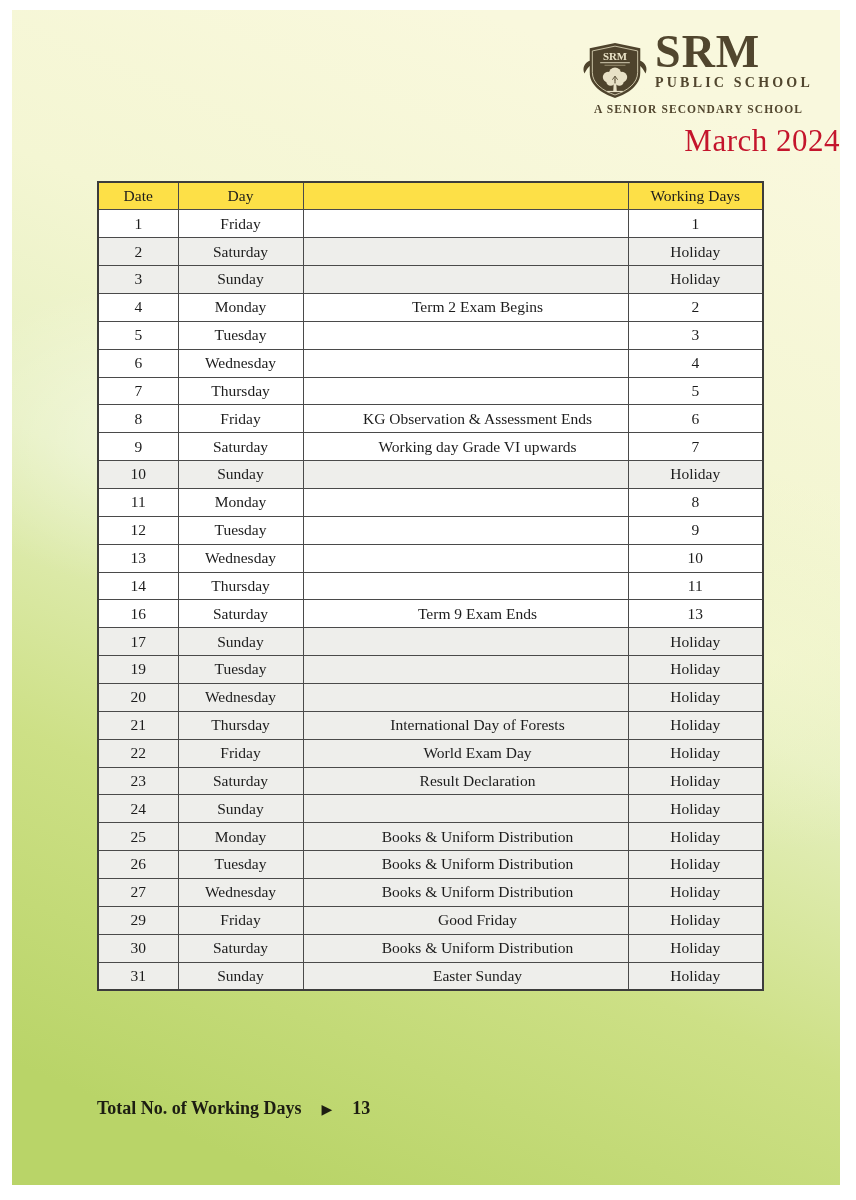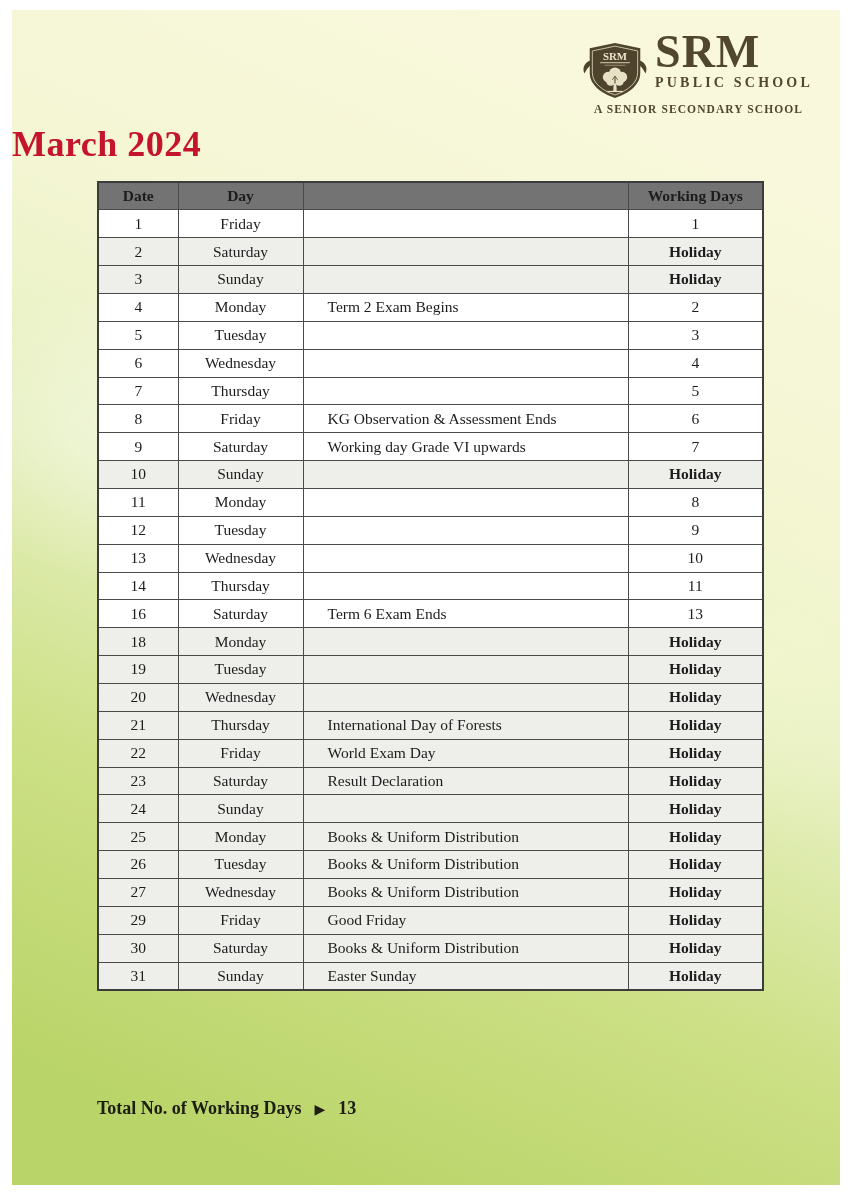--- a/index.html
+++ b/index.html
@@ -44,22 +44,22 @@
     letter-spacing:3.2px; margin-top:1px; white-space:nowrap;
   }
   .logo-tagline {
     font-size:11.5px; font-weight:bold; color:#51462e;
     letter-spacing:1.1px; margin-top:1px; white-space:nowrap;
   }
 
   
   .title {
     position:absolute; left:0; top:113px; width:100%;
-    text-align:left;
-    font-size:36px; font-weight:bold;
+    text-align:right;
+    font-size:31px; font-weight:normal;
     color:#c4152c;
     letter-spacing:0.5px;
   }
 
   
   table.cal {
     position:absolute; left:85px; top:171px;
     width:665px;
     border-collapse:collapse;
     table-layout:fixed;
@@ -73,33 +73,33 @@
   table.cal col.c4 { width:135px; }
   table.cal th, table.cal td {
     border:1px solid #4a4a4a;
     height:27.87px;
     vertical-align:middle;
     line-height:1.05;
     text-align:center;
     overflow:hidden; white-space:nowrap;
   }
   table.cal thead th {
-    background:#737373;
-    font-weight:bold;
-  }
-  table.cal td.c-event { text-align:left; padding-left:24px; }
+    background:#fde047;
+    font-weight:normal;
+  }
+  table.cal td.c-event { text-align:center; padding-left:24px; }
   table.cal tbody tr { background:#ffffff; }
   table.cal tbody tr.holiday { background:#eeeeeb; }
-  table.cal tbody tr.holiday td.c-wd { font-weight:bold; }
+  table.cal tbody tr.holiday td.c-wd { font-weight:normal; }
 
   
   .footer {
     position:absolute; left:85px; top:1088px;
     font-size:18px; font-weight:bold; color:#1d1d12;
-    display:flex; align-items:center; gap:13px;
+    display:flex; align-items:center; gap:20px;
   }
   .footer .arrow {
     font-family:"DejaVu Sans",sans-serif;
     font-size:14px; line-height:1; margin-top:1px;
   }
 </style>
 </head>
 <body>
 
 <div class="page">
@@ -250,31 +250,31 @@
     <td class="c-date">14</td>
     <td class="c-day">Thursday</td>
     <td class="c-event"></td>
     <td class="c-wd">11</td>
   </tr>
 
 
   <tr>
     <td class="c-date">16</td>
     <td class="c-day">Saturday</td>
-    <td class="c-event">Term 6 Exam Ends</td>
+    <td class="c-event">Term 9 Exam Ends</td>
     <td class="c-wd">13</td>
   </tr>
 
-
-  <tr class="holiday">
-    <td class="c-date">18</td>
-    <td class="c-day">Monday</td>
-    <td class="c-event"></td>
-    <td class="c-wd">Holiday</td>
-  </tr>
+  <tr class="holiday">
+    <td class="c-date">17</td>
+    <td class="c-day">Sunday</td>
+    <td class="c-event"></td>
+    <td class="c-wd">Holiday</td>
+  </tr>
+
 
   <tr class="holiday">
     <td class="c-date">19</td>
     <td class="c-day">Tuesday</td>
     <td class="c-event"></td>
     <td class="c-wd">Holiday</td>
   </tr>
 
   <tr class="holiday">
     <td class="c-date">20</td>

